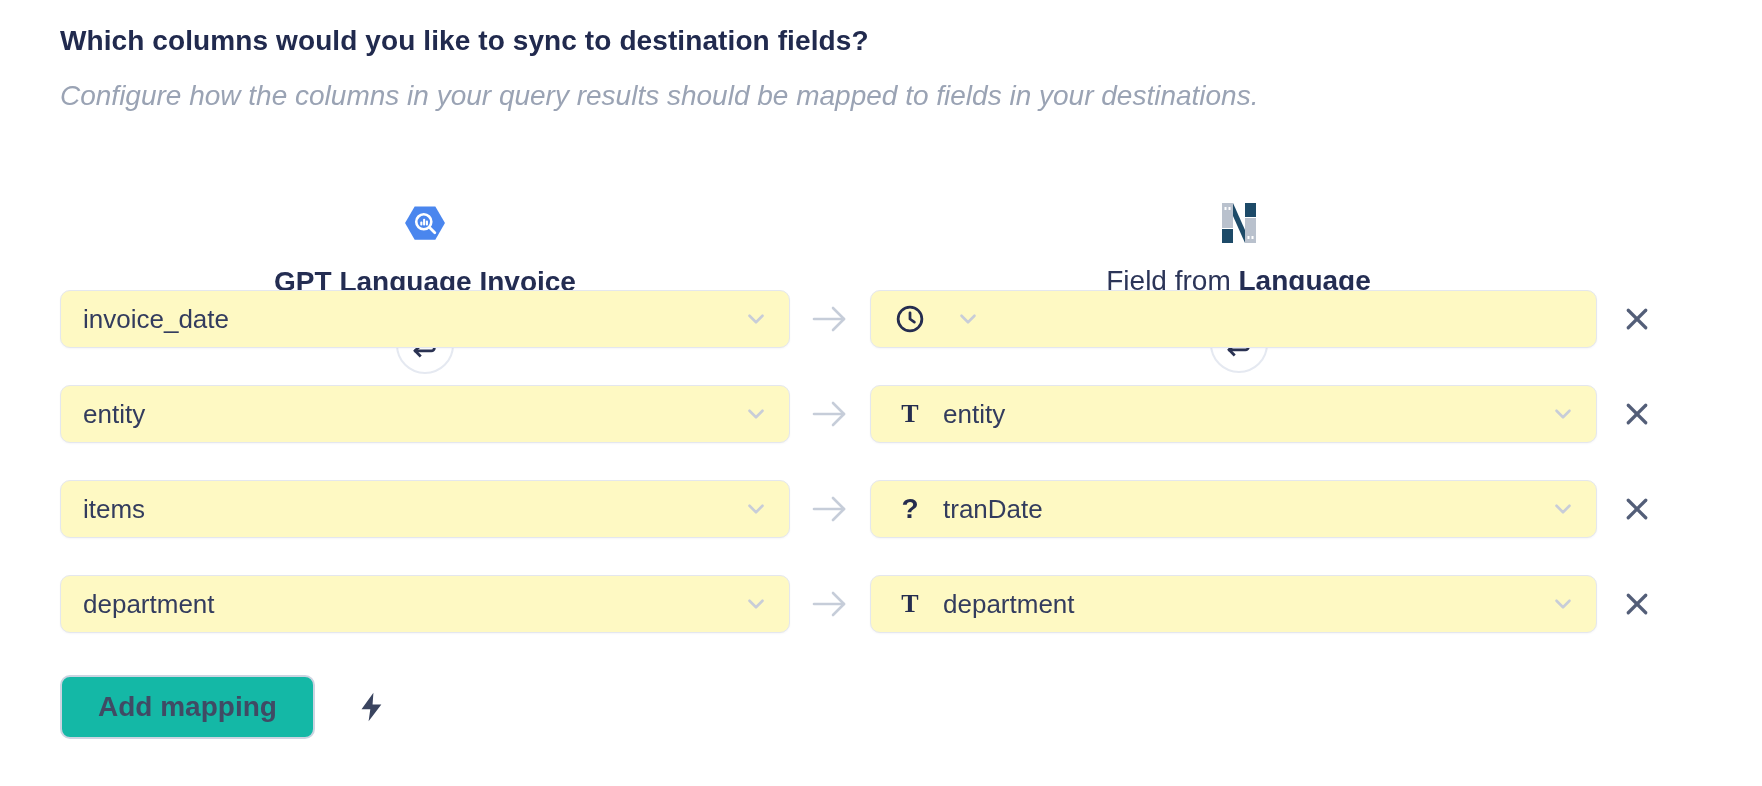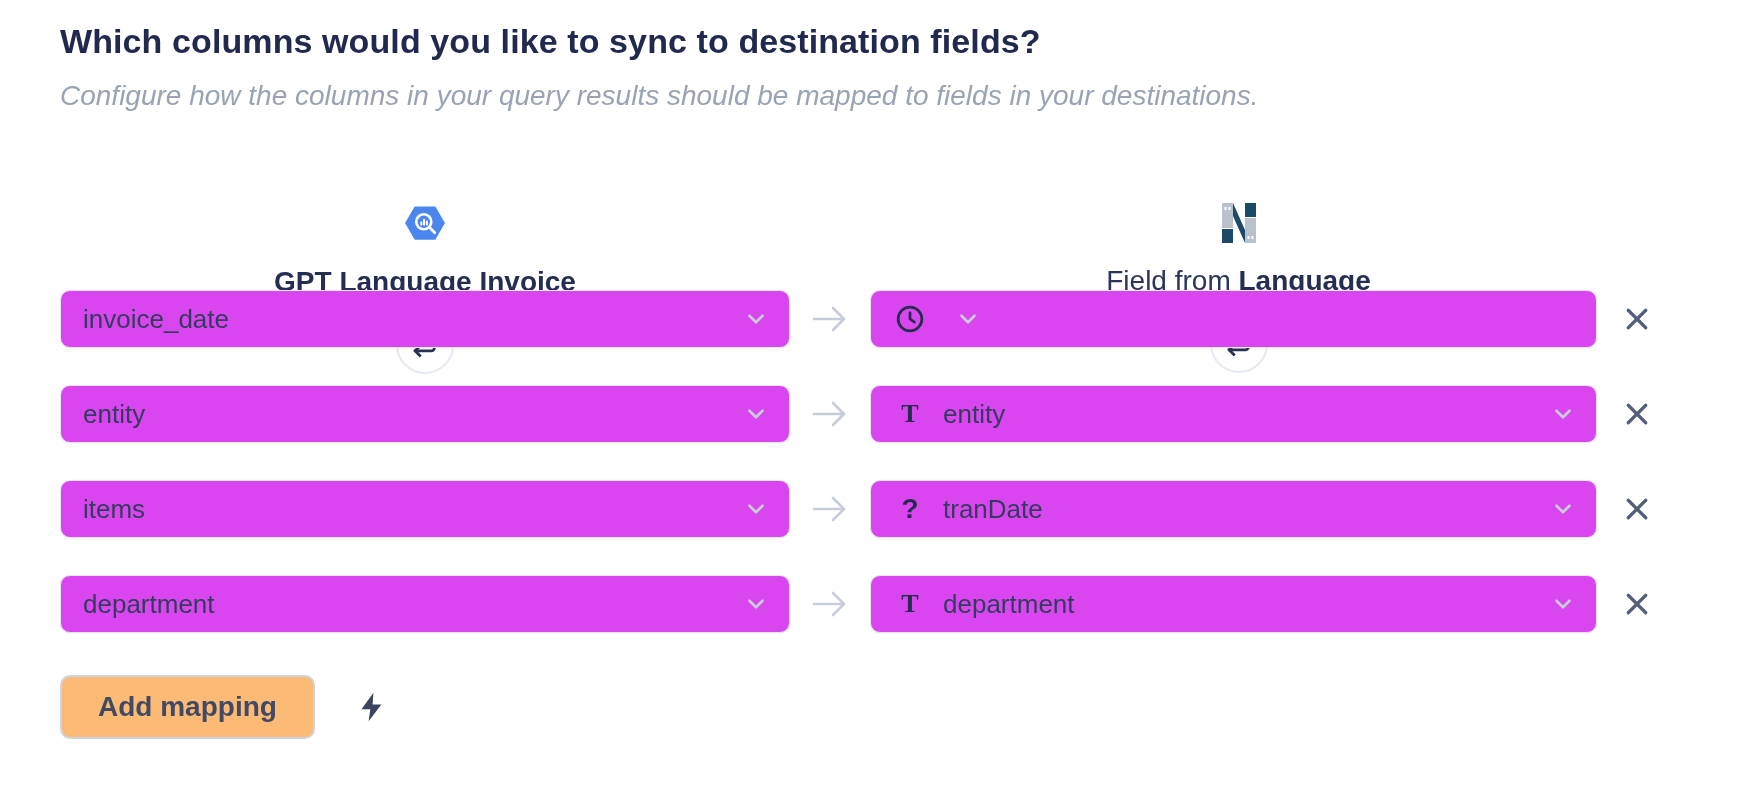--- a/index.html
+++ b/index.html
@@ -6,21 +6,21 @@
   html,body { background:#ffffff; }
   body {
     width:1762px; height:786px;
     font-family:"Liberation Sans", sans-serif;
     color:#212a4e;
     overflow:hidden;
   }
   .page { padding:22px 0 0 60px; width:1762px; }
 
   .page-title {
-    font-size:34px; font-weight:600; line-height:38px;
+    font-size:28px; font-weight:600; line-height:38px;
     color:#212a4e; letter-spacing:.1px;
   }
   .page-subtitle {
     margin-top:18px;
     font-size:28px; font-weight:400; line-height:36px;
     color:#9aa3b4;
     font-style:italic;
   }
 
   .mapping-grid {
@@ -40,21 +40,21 @@
     width:58px; height:58px; border-radius:50%;
     border:2px solid #e5e9f1; background:#fff;
     display:flex; align-items:center; justify-content:center;
     cursor:pointer; flex:0 0 auto;
   }
 
   .rows { margin-top:30px; }
   .mapping-row { margin-bottom:37px; }
 
   .select {
-    height:58px; background:#d946ef;
+    height:58px; background:#fef9c3;
     border:1px solid #e4e7ee; border-radius:10px;
     box-shadow:0 1px 2px rgba(25,35,70,0.04);
     display:flex; align-items:center;
     padding:0 20px 0 22px;
     cursor:pointer;
   }
   .select-text {
     font-size:26px; color:#333c5e; white-space:nowrap;
     flex:1 1 auto; overflow:hidden; text-overflow:ellipsis;
   }
@@ -77,21 +77,21 @@
 
   .remove-btn {
     background:none; border:none; cursor:pointer;
     display:flex; align-items:center; justify-content:center;
     width:65px; height:58px; padding-left:14px;
   }
 
   .actions { margin-top:42px; display:flex; align-items:center; }
   .add-mapping-btn {
     height:64px; padding:0 36px;
-    background:#fdba74; border:2px solid #ccd4e1; border-radius:10px;
+    background:#14b8a6; border:2px solid #ccd4e1; border-radius:10px;
     font-family:"Liberation Sans", sans-serif;
     font-size:28px; font-weight:700; color:#404a64;
     cursor:pointer;
   }
   .bolt { margin-left:40px; display:flex; align-items:center; }
 </style>
 </head>
 <body>
 
 <div class="page">

